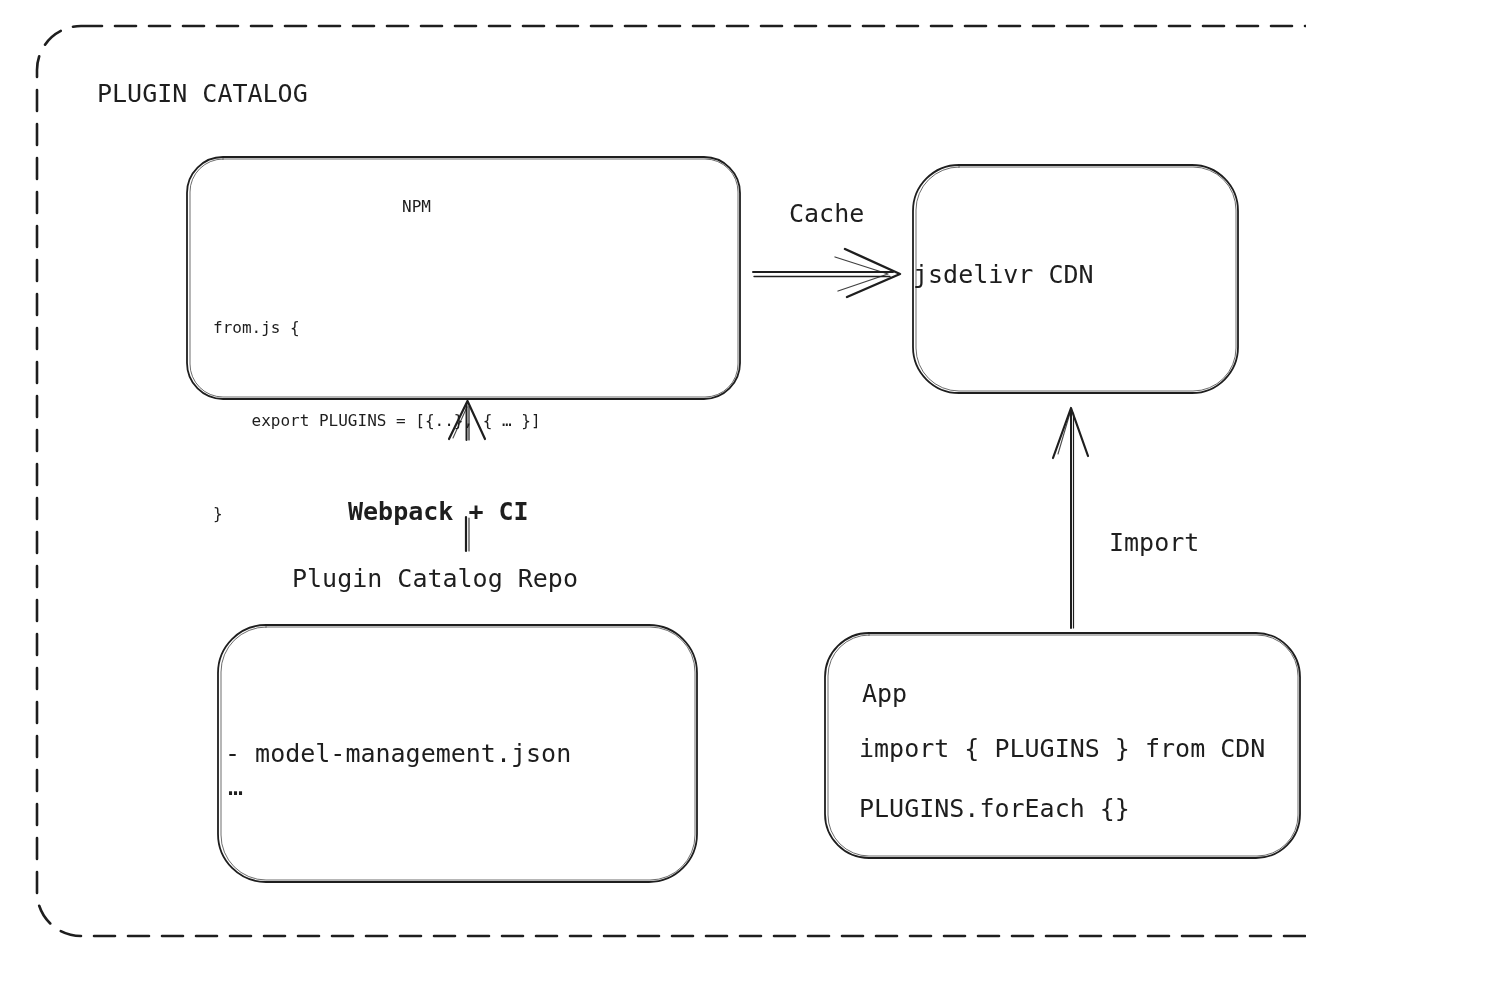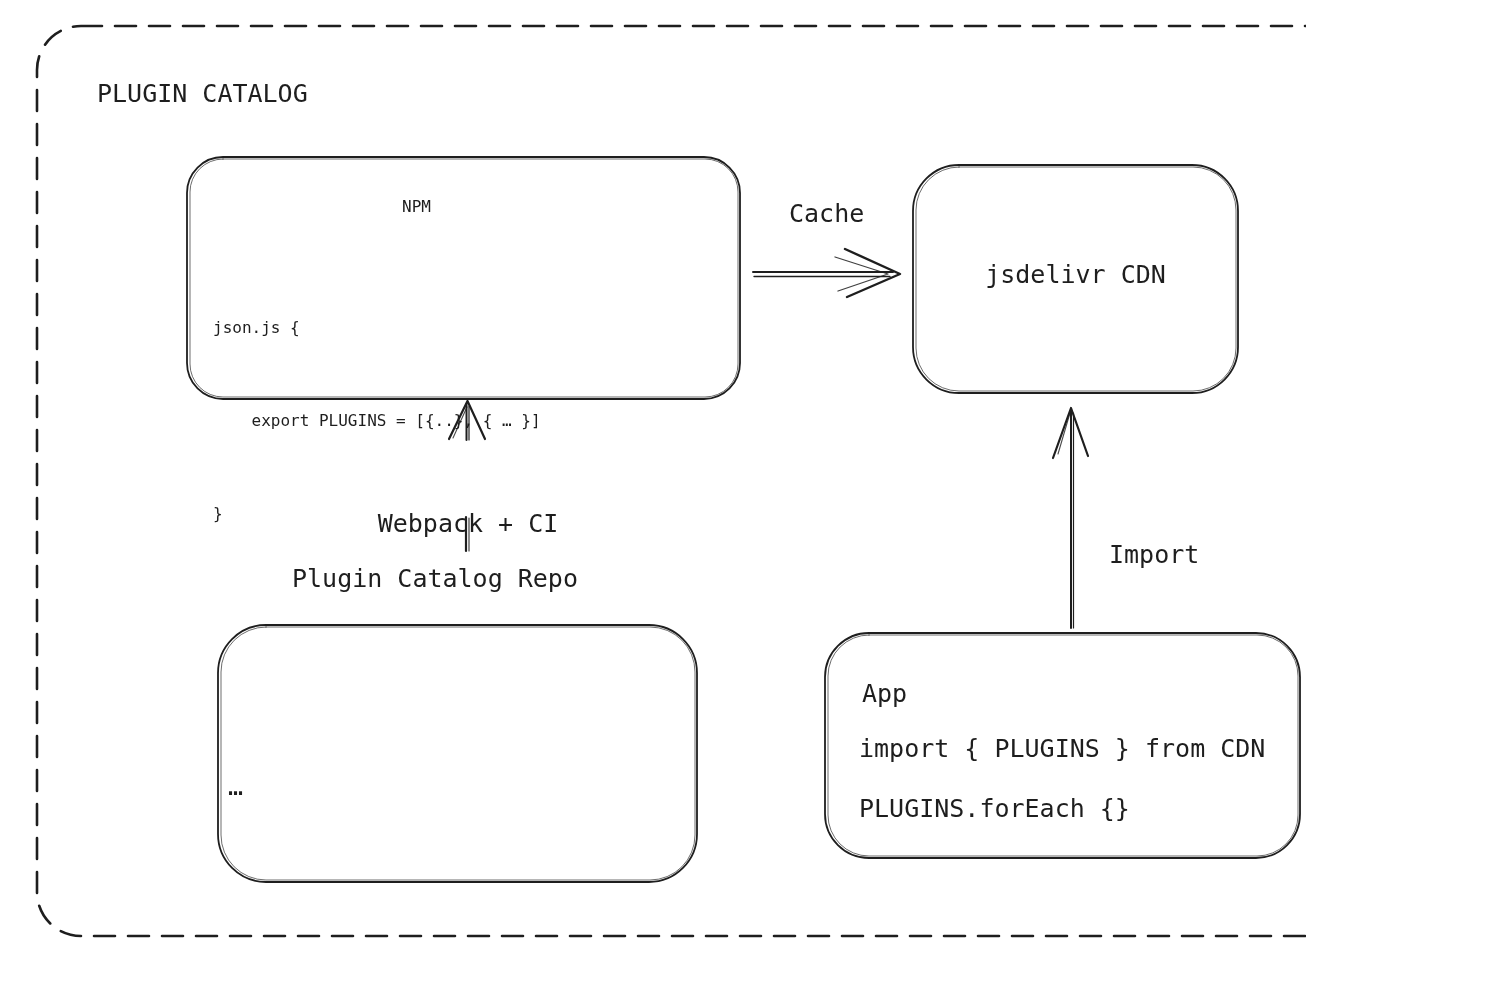--- a/index.html
+++ b/index.html
@@ -10,21 +10,21 @@
     background: #ffffff;
     font-family: "DejaVu Sans Mono", "Liberation Mono", monospace;
     color: #1e1e1e;
     overflow: hidden;
   }
   svg.layer { position: absolute; left: 0; top: 0; }
   .t { position: absolute; white-space: pre; }
   .fs25 { font-size: 25px; line-height: 30px; }
   .fs21 { font-size: 16px; line-height: 31px; }
   .lh32 { line-height: 32px; }
-  .center { text-align: center; }
+  .center { }
 </style>
 </head>
 <body>
 
 <div class="stage">
 
   <svg class="layer" width="1506" height="1002" viewBox="0 0 1506 1002">
     <g stroke="#1e1e1e" fill="none" stroke-linecap="round" stroke-linejoin="round">
 
       <rect x="37" y="26" width="1410" height="910" rx="44" stroke-width="2.6" stroke-dasharray="21 13"></rect>
@@ -71,35 +71,36 @@
         <polyline points="1053,458 1071,408 1088,456" stroke-width="2.2"></polyline>
         <polyline points="1058,454 1070,413" stroke-width="1.1" opacity="0.8"></polyline>
       </g>
     </g>
   </svg>
 
   <div class="t fs25" style="left:97px; top:79px;">PLUGIN CATALOG</div>
 
   <div class="t fs21" style="left:402px; top:191px;">NPM</div>
   <div class="t fs21" style="left:213px; top:250px;">
-    <div>json.js {</div>
+    <div>from.js {</div>
     <div>    export PLUGINS = [{..}, { … }]</div>
     <div>}</div>
   </div>
 
   <div class="t fs25" style="left:789px; top:199px;">Cache</div>
 
   <div class="t fs25 center" style="left:913px; top:260px; width:325px;">jsdelivr CDN</div>
 
-  <div class="t fs25 lh32 center" style="left:348px; top:444px; width:240px;">
+  <div class="t fs25 lh32 center" style="left:348px; top:432px; width:240px;font-weight:bold;">
     <div>Webpack + CI</div>
   </div>
 
   <div class="t fs25" style="left:292px; top:564px;">Plugin Catalog Repo</div>
+  <div class="t fs25" style="left:225px; top:739px;">- model-management.json</div>
   <div class="t fs25" style="left:228px; top:772px;">…</div>
 
-  <div class="t fs25" style="left:1109px; top:540px;text-align:right;">Import</div>
+  <div class="t fs25" style="left:1109px; top:528px;text-align:right;">Import</div>
 
   <div class="t fs25" style="left:862px; top:679px;">App</div>
   <div class="t fs25" style="left:859px; top:734px;">import { PLUGINS } from CDN</div>
   <div class="t fs25" style="left:859px; top:794px;text-align:center;">PLUGINS.forEach {}</div>
 
 </div>
 
 </body></html>

